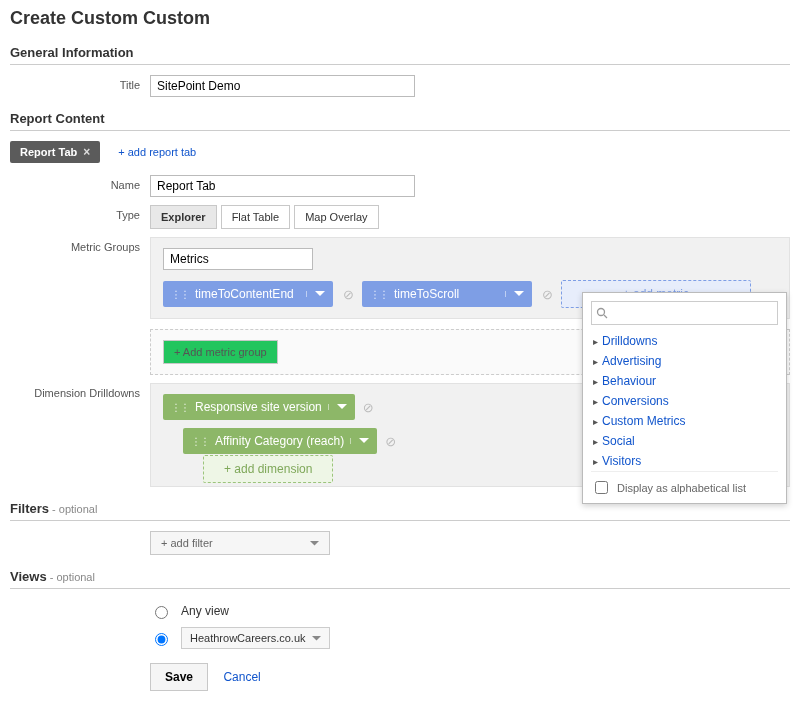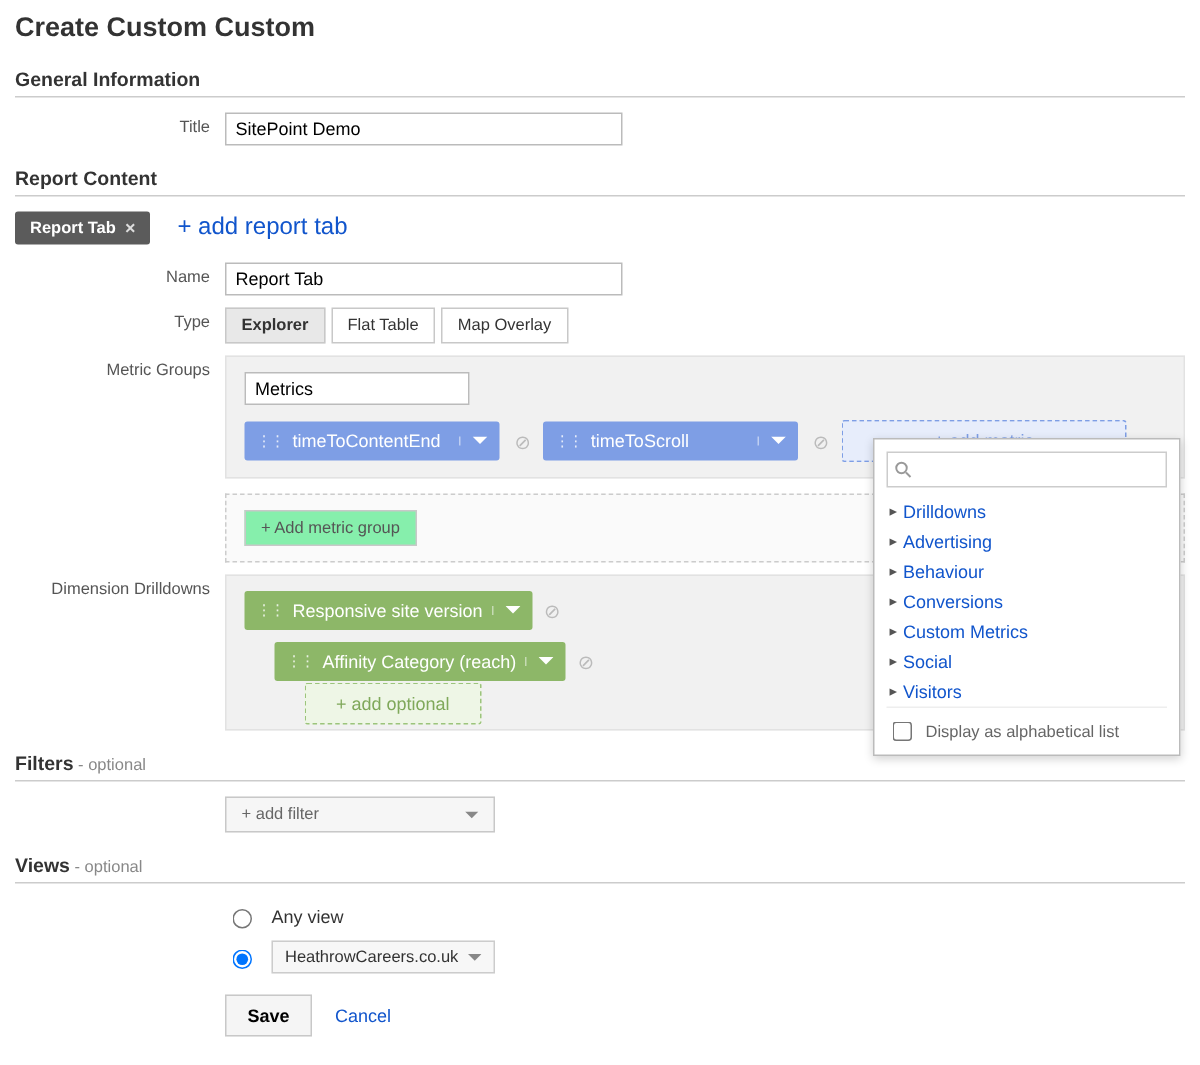--- a/index.html
+++ b/index.html
@@ -28,21 +28,21 @@
   }
   .title-input { width: 265px; }
   .tabs-row { display: flex; align-items: center; margin: 4px 0 12px 0; }
   .tab-active {
     background: #5b5b5b; color: #fff; font-weight: bold;
     padding: 4px 10px; border-radius: 2px;
     display: inline-flex; align-items: center; gap: 6px;
     font-size: 11px;
   }
   .tab-close { color: #ddd; font-size: 12px; cursor: pointer; }
-  .add-link { color: #1155cc; font-size: 16px; margin-left: 18px; cursor: pointer; }
+  .add-link { color: #1155cc; font-size: 11px; margin-left: 18px; cursor: pointer; }
   .type-group { display: inline-flex; }
   .type-btn {
     border: 1px solid #c8c8c8; background: #fff; padding: 5px 10px;
     font-size: 11px; color: #333; cursor: pointer;
   }
   .type-btn + .type-btn { margin-left: 4px; }
   .type-btn.selected { background: #e8e8e8; font-weight: bold; }
   .panel {
     background: #f1f1f1; border: 1px solid #e2e2e2;
     padding: 10px 12px; position: relative;
@@ -67,21 +67,21 @@
   .add-metric-btn {
     border: 1px dashed #7e9ee5; color: #7e9ee5; background: #e7edfb;
     padding: 6px 16px; font-size: 12px; min-width: 190px;
     text-align: center; cursor: pointer; border-radius: 2px;
   }
   .dashed-wrap {
     border: 1px dashed #ccc; padding: 10px 12px; margin-top: 10px;
     background: #fafafa;
   }
   .add-group-btn {
-    border: 1px solid #c8c8c8; background: #86efac; color: #555;
+    border: 1px solid #c8c8c8; background: #22c55e; color: #555;
     font-size: 11px; padding: 5px 10px; cursor: pointer;
   }
   .indent-1 { margin-left: 20px; margin-top: 8px; }
   .indent-2 { margin-left: 40px; margin-top: 8px; }
   .add-dimension-btn {
     border: 1px dashed #9cc47c; color: #7fa85a; background: #eef6e6;
     padding: 6px 20px; font-size: 12px; cursor: pointer; border-radius: 2px;
     text-align: center;
   }
   .add-filter-btn {
@@ -217,21 +217,21 @@
           <span>Affinity Category (reach)</span>
           <span class="caret">
             <svg width="10" height="6">
                 <path d="M0 0 L5 5 L10 0 Z" fill="#fff"></path>
               </svg>
           </span>
         </span>
         <span class="pill-x">⊘</span>
       </div>
       <div class="indent-2">
-        <span class="add-dimension-btn">+ add optional</span>
+        <span class="add-dimension-btn">+ add dimension</span>
       </div>
     </div>
   </div>
 </div>
 
 <div class="section-header">
   <span>Filters</span><span class="optional"> - optional</span>
 </div>
 <div class="form-row">
   <div class="form-label"></div>

